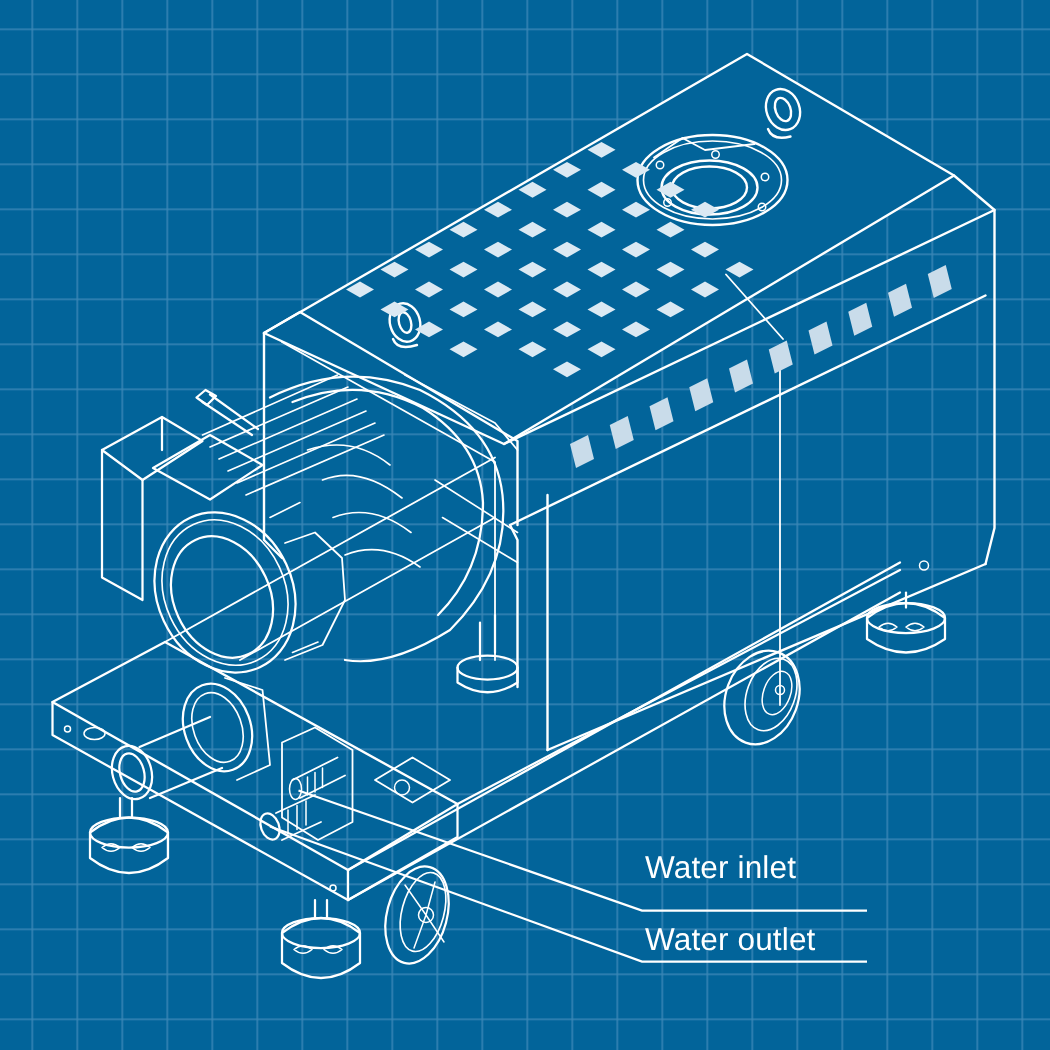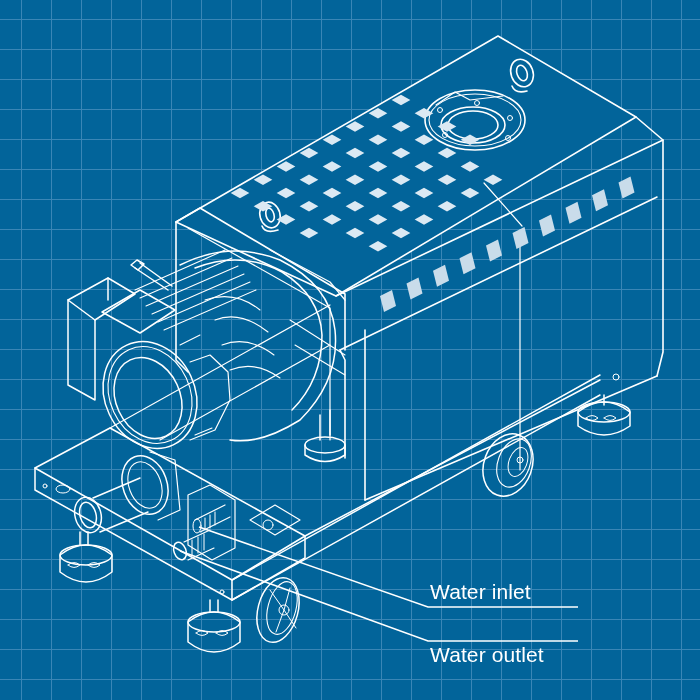--- a/index.html
+++ b/index.html
@@ -247,15 +247,15 @@
         <circle cx="520" cy="460" r="3" stroke-width="1"></circle>
       </g>
     </g>
 
     <g fill="none" stroke="#ffffff" stroke-width="1.5">
       <polyline points="199,527 428,607 578,607"></polyline>
       <polyline points="180,551 428,641 578,641"></polyline>
     </g>
   </svg>
 
-  <div class="callout-label" style="left:430px; top:581px;">Water inlet</div>
-  <div class="callout-label" style="left:430px; top:644px;">Water outlet</div>
+  <div class="callout-label" style="left:430px; top:568px;">Water inlet</div>
+  <div class="callout-label" style="left:430px; top:616px;">Water outlet</div>
 </div>
 
 </body></html>

